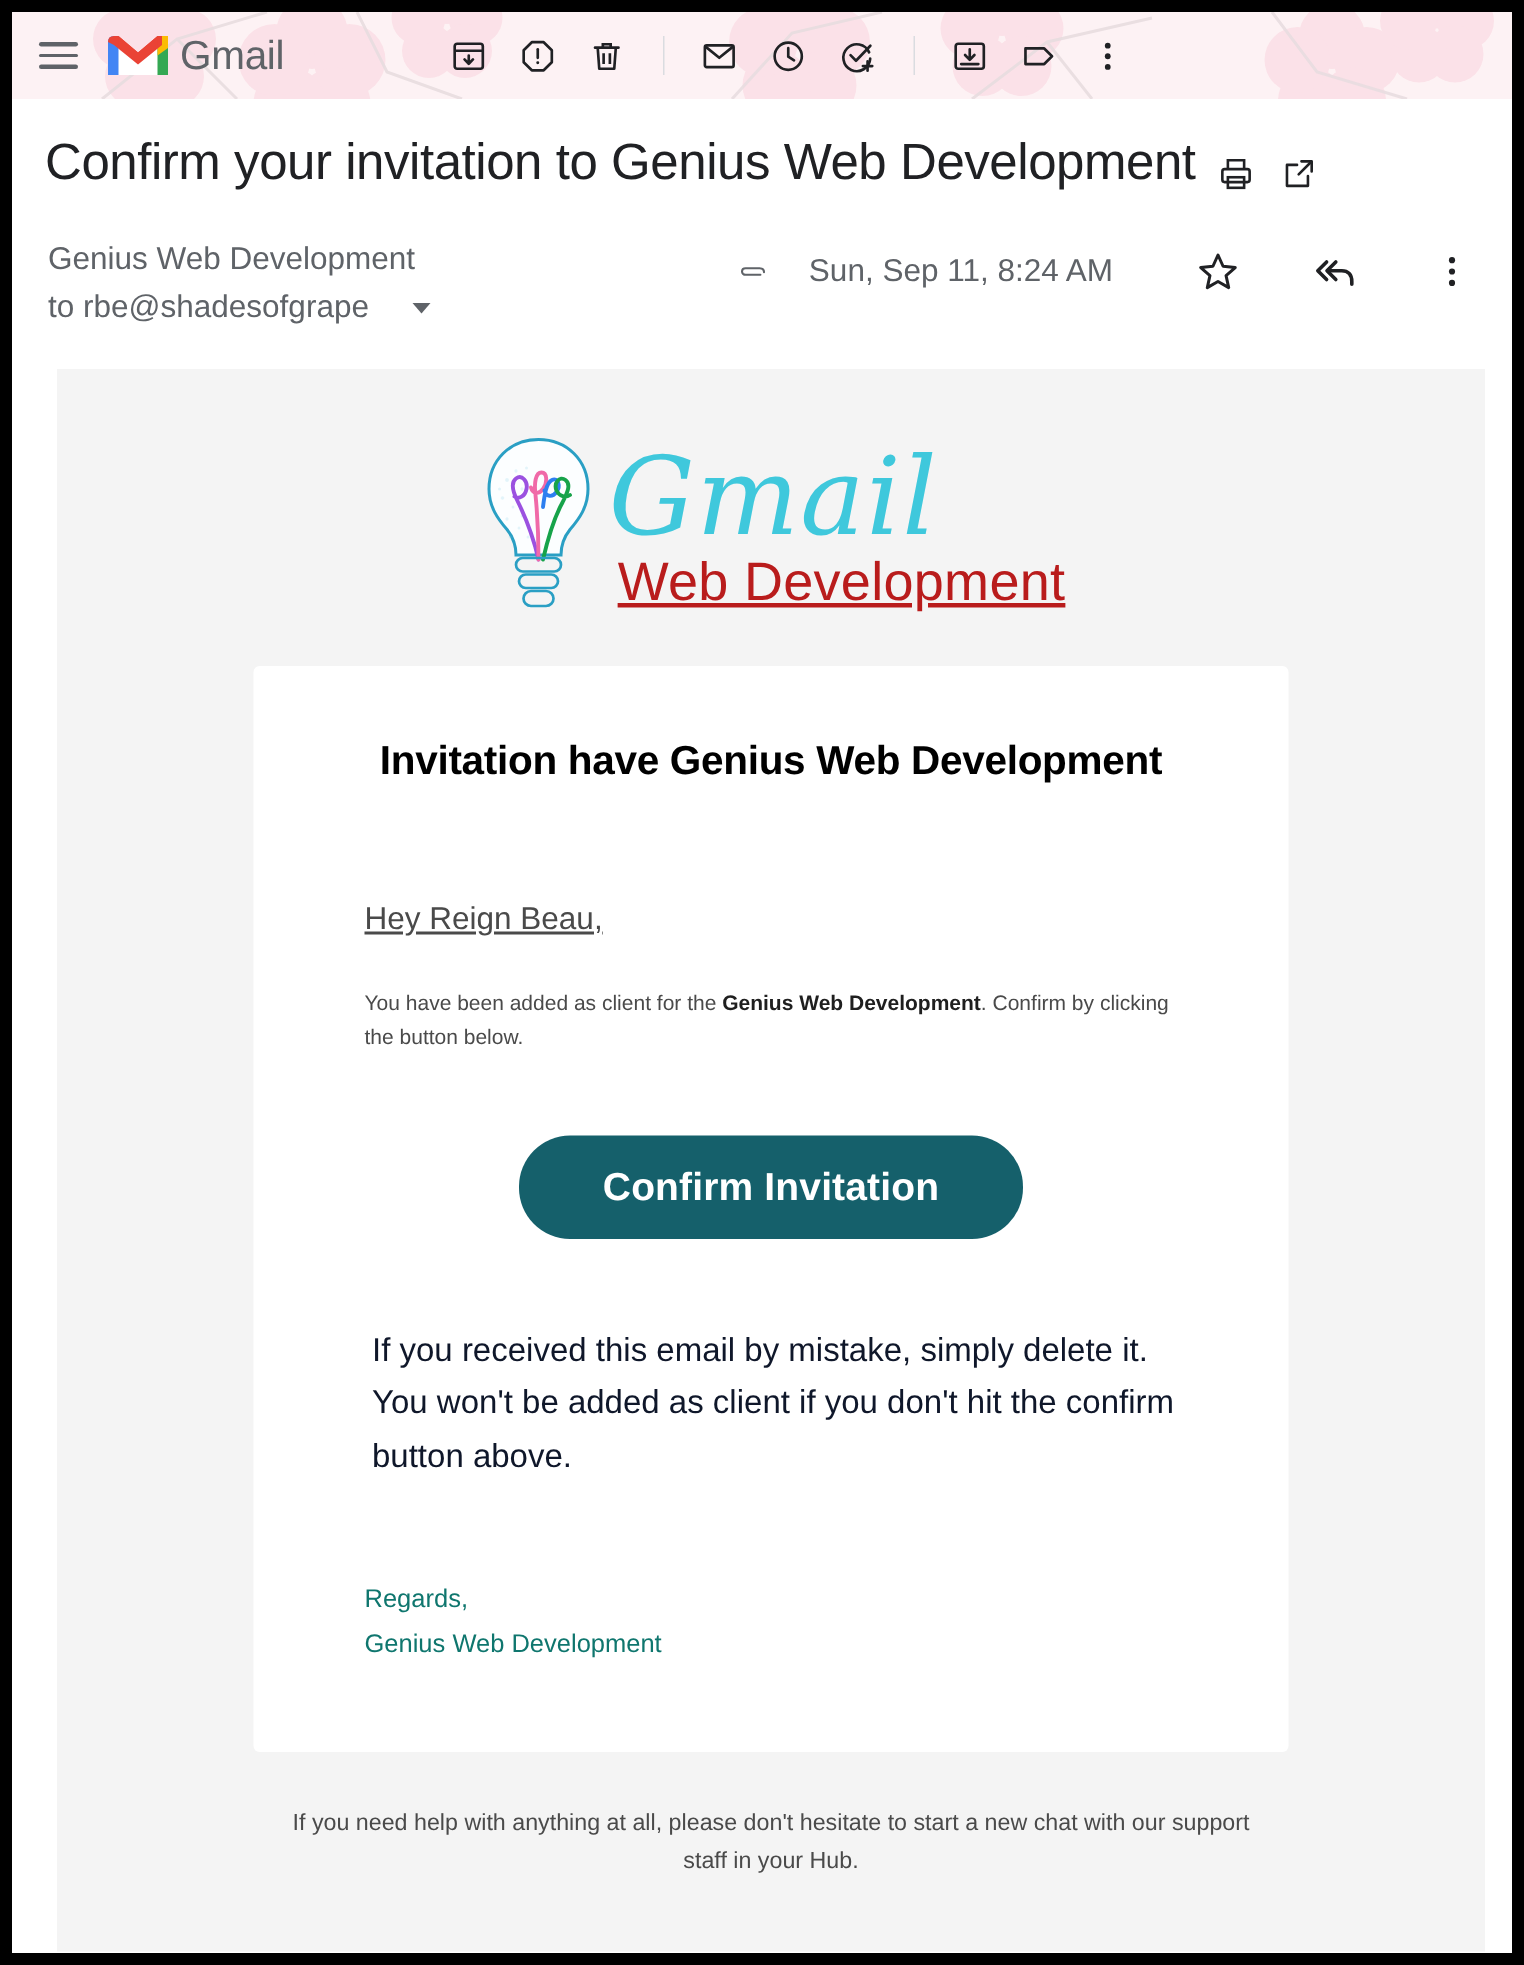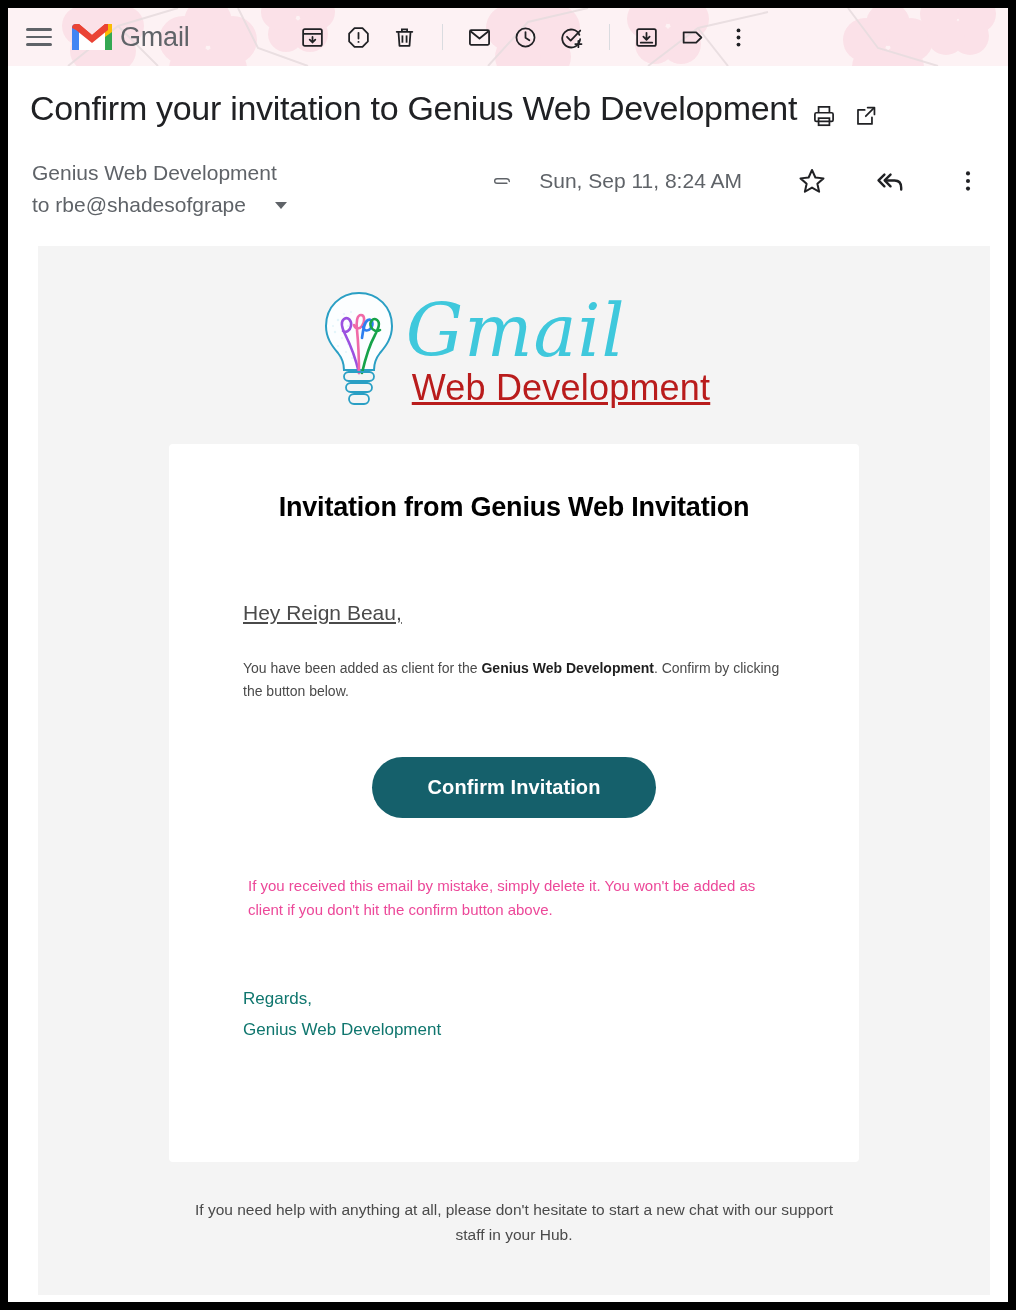--- a/index.html
+++ b/index.html
@@ -242,32 +242,32 @@
   .para b { color: #1f1f1f; font-weight: bold; }
 
   .cta-wrap {
     display: flex;
     justify-content: center;
     margin: 54px 0 56px 0;
   }
   .cta-btn {
     background: #15606b;
     color: #ffffff;
-    font-size: 20px;
+    font-size: 26px;
     font-weight: bold;
     border: none;
     border-radius: 34px;
     padding: 19px 56px;
     cursor: pointer;
     letter-spacing: 0.1px;
   }
 
   .note {
-    font-size: 15px;
-    color: #ec4899;
+    font-size: 22px;
+    color: #0f172a;
     line-height: 1.62;
     padding-left: 5px;
     margin-bottom: 62px;
   }
 
   .regards {
     font-size: 17px;
     color: #0f766e;
     line-height: 1.8;
     margin-top: 19px;
@@ -539,21 +539,21 @@
         <rect x="31" y="106" width="20" height="10" rx="5" fill="none" stroke="#2a9fc4" stroke-width="1.8"></rect>
       </svg>
 
       <div class="logo-text-block">
         <span class="logo-genius">Gmail</span>
         <span class="logo-sub">Web Development</span>
       </div>
     </div>
 
     <div class="card">
-      <div class="card-title">Invitation from Genius Web Invitation</div>
+      <div class="card-title">Invitation have Genius Web Development</div>
 
       <div class="greet">Hey Reign Beau,</div>
 
       <div class="para"><span>You have been added as client for the </span><b>Genius Web Development</b><span>. Confirm by clicking the button below.</span></div>
 
       <div class="cta-wrap">
         <button class="cta-btn">Confirm Invitation</button>
       </div>
 
       <div class="note">If you received this email by mistake, simply delete it. You won't be added as client if you don't hit the confirm button above.</div>

